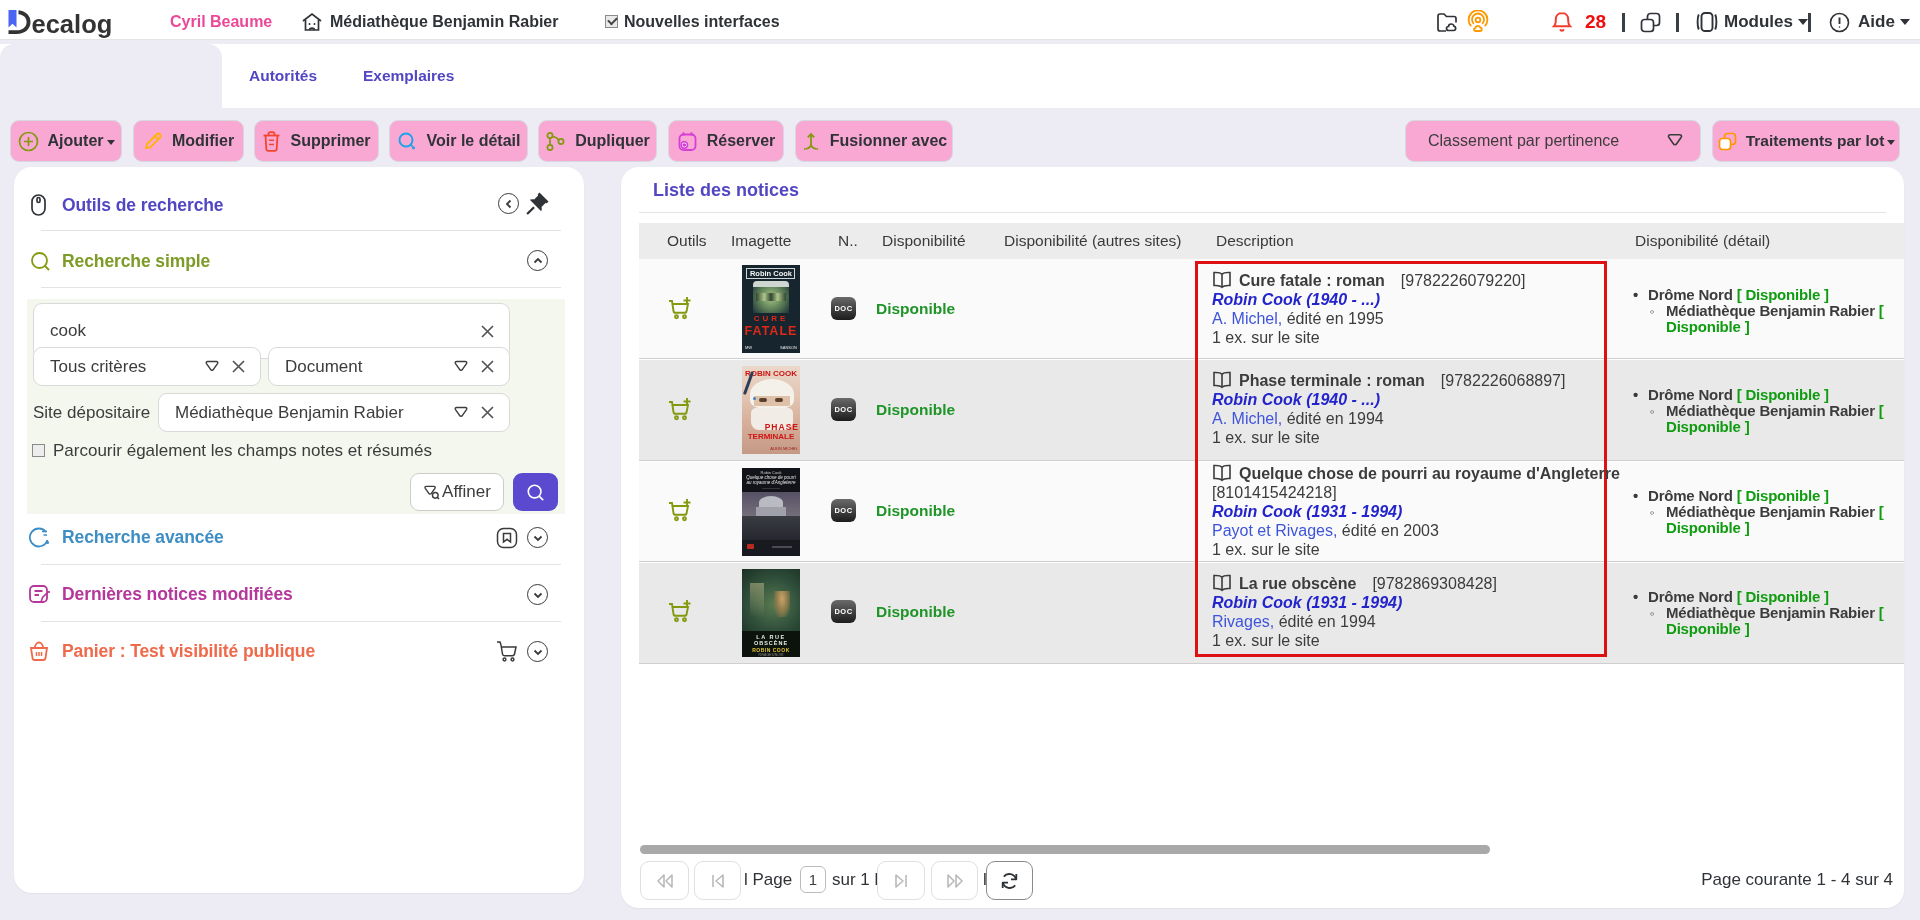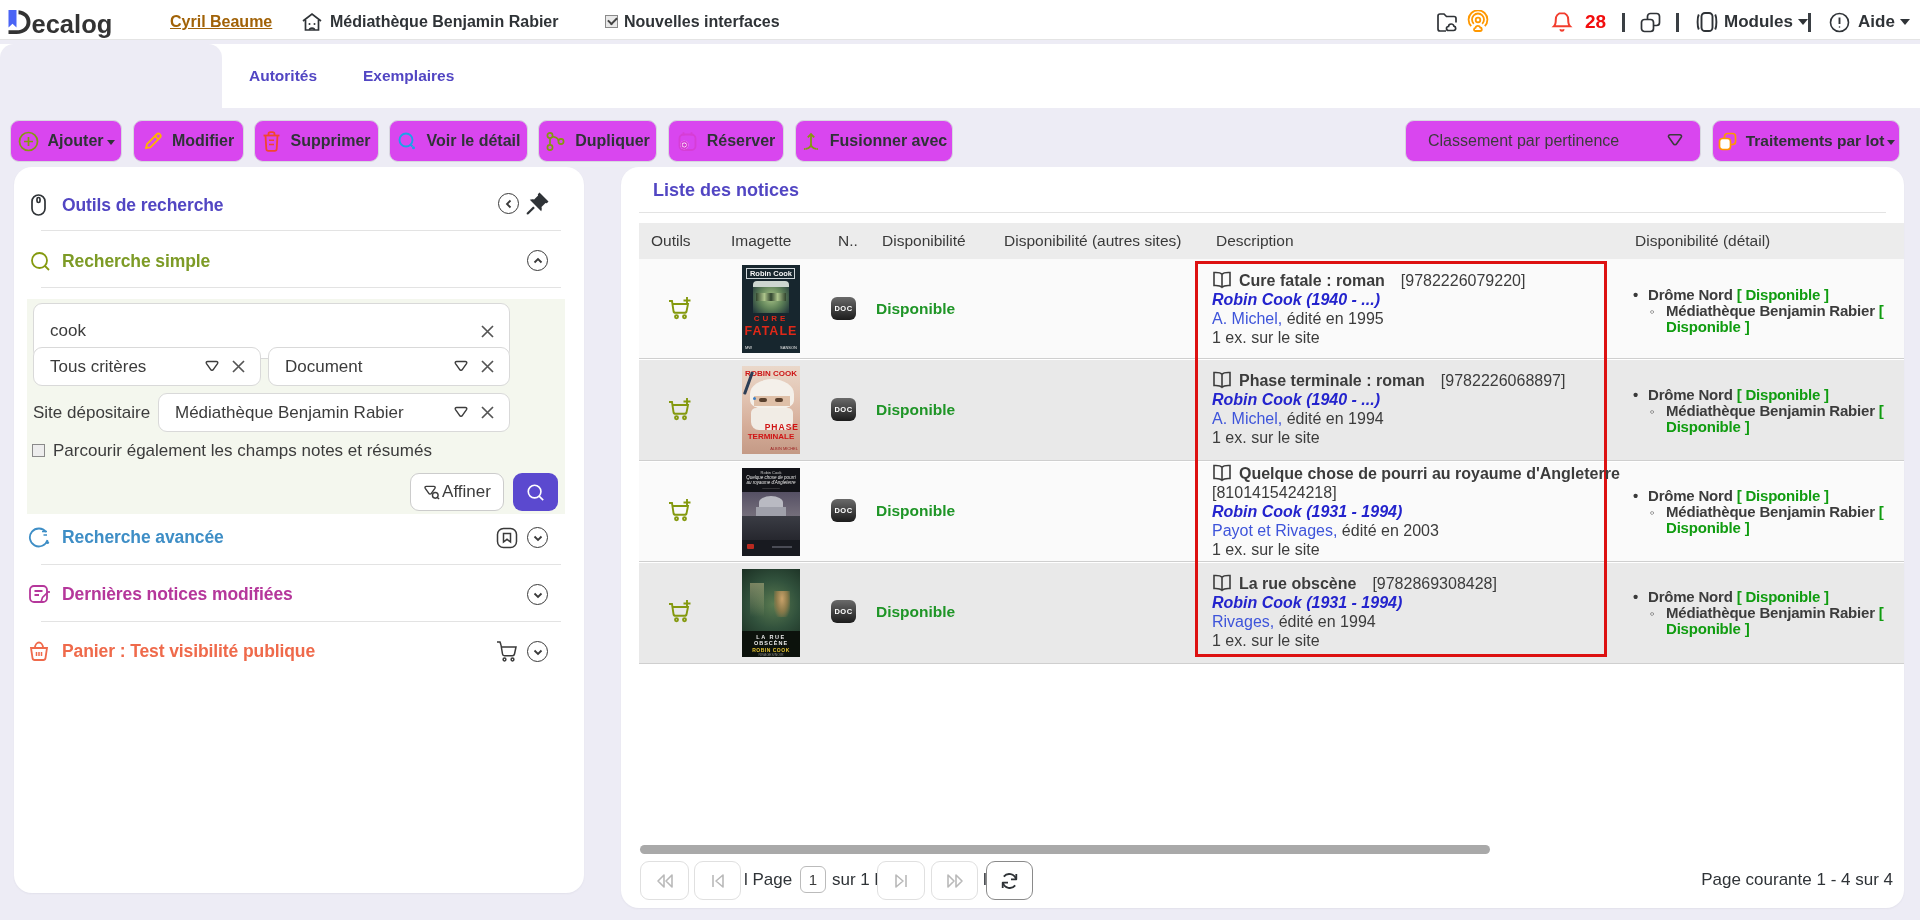--- a/index.html
+++ b/index.html
@@ -5,41 +5,41 @@
 <style>
 * { margin:0; padding:0; box-sizing:border-box; }
 html,body { width:1920px; height:920px; overflow:hidden; }
 body { font-family:"Liberation Sans", sans-serif; background:#edecf5; color:#3c3c3c; position:relative; }
 .abs { position:absolute; }
 svg { display:block; }
 
 
 .topbar { position:absolute; left:0; top:0; width:1920px; height:40px; background:#fff; border-bottom:1px solid #e4e4e4; z-index:5; }
 .logo { position:absolute; left:0px; top:6px; }
-.uname { position:absolute; left:170px; top:13px; font-size:16px; font-weight:700; color:#a16207;text-decoration:underline; }
+.uname { position:absolute; left:170px; top:13px; font-size:16px; font-weight:700; color:#ec4899; }
 .homeic { position:absolute; left:301px; top:12px; }
 .sitename { position:absolute; left:330px; top:13px; font-size:16px; font-weight:700; color:#2f3337; }
 .newint { position:absolute; left:605px; top:13px; font-size:16px; font-weight:700; color:#2f3337; }
 .cb { display:inline-block; width:13px; height:13px; border:1px solid #8a8a8a; background:#e9e9e9; vertical-align:-1px; margin-right:6px; position:relative; }
 .cbe { display:inline-block; width:13px; height:13px; border:1px solid #8a8a8a; background:#ededed; vertical-align:-1px; }
 .cb:after { content:""; position:absolute; left:2px; top:1px; width:7px; height:4px; border-left:2px solid #444; border-bottom:2px solid #444; transform:rotate(-45deg); }
 .topitem { position:absolute; top:0; height:44px; display:flex; align-items:center; }
 .bold17 { font-size:17px; font-weight:700; color:#2f3337; }
 .caret { display:inline-block; width:0; height:0; border-left:5px solid transparent; border-right:5px solid transparent; border-top:6px solid #2f3337; margin-left:5px; vertical-align:1px; }
 
 
 .tabrow { position:absolute; left:0; top:44px; width:1920px; height:64px; background:#fff; }
 .tabactive { position:absolute; left:0; top:0; width:222px; height:64px; background:#edecf5; border-top-right-radius:14px; border-top-left-radius:14px; }
 .tab { position:absolute; top:0; height:64px; line-height:64px; font-size:15.5px; font-weight:700; color:#5246c3; }
 
 
 .mainbg { position:absolute; left:0; top:108px; width:1920px; height:812px; background:#edecf5; }
 
 
-.tbtn { position:absolute; top:120px; height:42px; white-space:nowrap; background:#d946ef; border:1px solid #d7d7df; border-radius:9px; display:flex; align-items:center; justify-content:center; gap:9px; font-size:16px; font-weight:700; color:#2f3337; }
+.tbtn { position:absolute; top:120px; height:42px; white-space:nowrap; background:#f9a8d4; border:1px solid #d7d7df; border-radius:9px; display:flex; align-items:center; justify-content:center; gap:9px; font-size:16px; font-weight:700; color:#2f3337; }
 
 
 .card { position:absolute; background:#fff; border-radius:18px; box-shadow:0 1px 2px rgba(60,60,90,.06); }
 
 
 .sectitle { font-size:17.5px; font-weight:700; letter-spacing:-0.1px; }
 .circlebtn { width:21px; height:21px; border-radius:50%; border:1.5px solid #3a3a3a; display:flex; align-items:center; justify-content:center; }
 .divider { position:absolute; left:27px; right:23px; height:1px; background:#e3e3e3; }
 .greenpanel { position:absolute; left:13px; top:132px; width:538px; height:215px; background:#f4f7ee; }
 .input { position:absolute; background:#fff; border:1px solid #d9d9d9; border-radius:9px; display:flex; align-items:center; font-size:17px; color:#3c3c3c; }
@@ -358,21 +358,21 @@
       </svg>
   </div>
 </div>
 
 <div class="card" style="left:621px; top:167px; width:1283px; height:741px;">
   <div class="abs" style="left:32px; top:180px; font-size:18px; font-weight:700; color:#5246c3; top:13px;">Liste des notices</div>
   <div class="abs" style="left:18px; top:45px; width:1247px; height:1px; background:#e3e3e3;"></div>
 </div>
 
 <div class="abs" style="left:639px; top:223px; width:1265px; height:36px; background:#ececec;"></div>
-<div class="th" style="left:651px; top:232px;">Outils</div>
+<div class="th" style="left:667px; top:232px;">Outils</div>
 <div class="th" style="left:731px; top:232px;">Imagette</div>
 <div class="th" style="left:838px; top:232px;">N..</div>
 <div class="th" style="left:882px; top:232px;">Disponibilité</div>
 <div class="th" style="left:1004px; top:232px;">Disponibilité (autres sites)</div>
 <div class="th" style="left:1216px; top:232px;">Description</div>
 <div class="th" style="left:1635px; top:232px;">Disponibilité (détail)</div>
 
 <div class="row" style="top:259px; height:100px; background:#fafafa; border-bottom:1px solid #cfcfcf;"></div>
 <div class="row" style="top:360px; height:101px; background:#e9e9e9; border-bottom:1px solid #cfcfcf;"></div>
 <div class="row" style="top:462px; height:100px; background:#fafafa; border-bottom:1px solid #cfcfcf;"></div>

